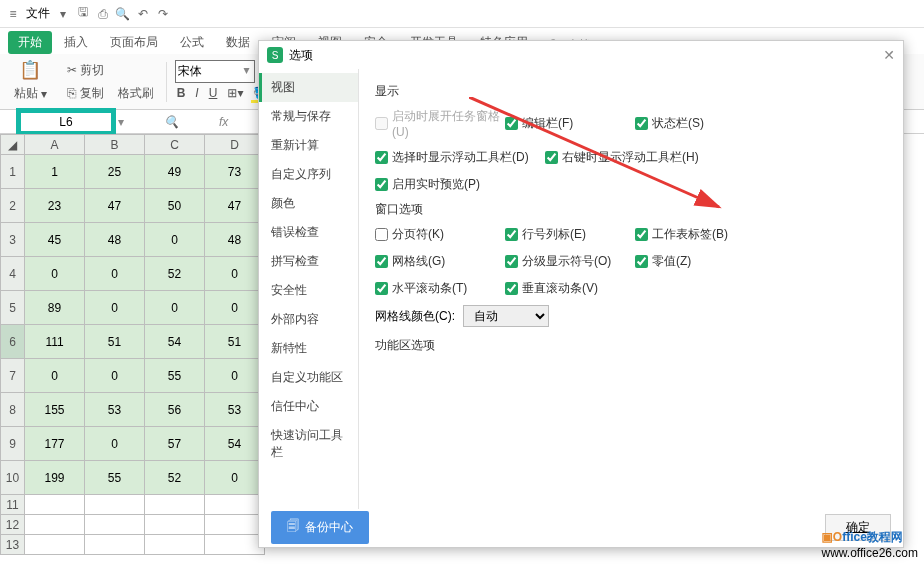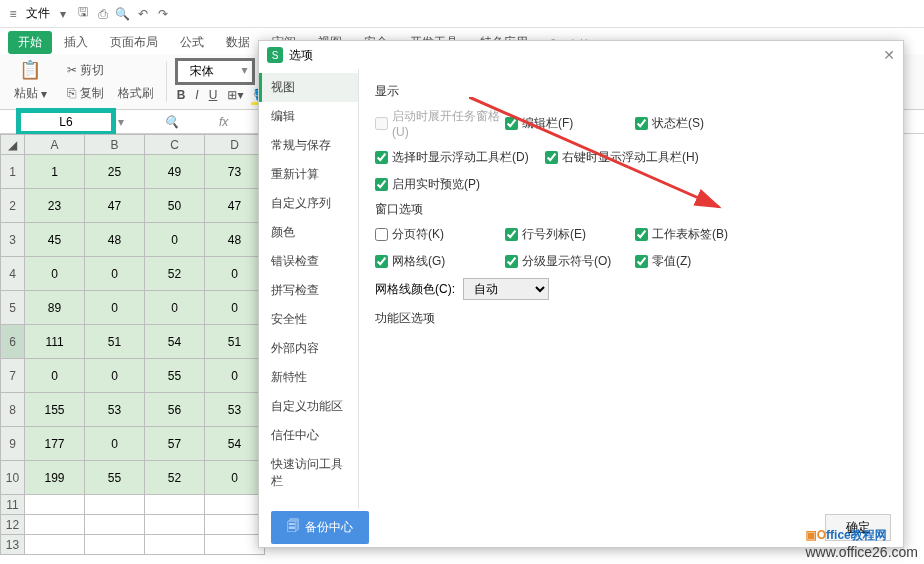--- a/index.html
+++ b/index.html
@@ -8,21 +8,21 @@
 .titlebar .ico{width:14px;height:14px;display:inline-flex;align-items:center;justify-content:center;color:#666;}
 .menubar{height:26px;display:flex;align-items:flex-end;padding:0 8px;gap:2px;background:#fff;}
 .menubar .mitem{padding:3px 10px;color:#555;cursor:pointer;}
 .menubar .mitem.active{background:#22a765;color:#fff;border-radius:3px;}
 .menubar .search{margin-left:8px;display:flex;align-items:center;color:#888;gap:4px;}
 .toolbar{height:56px;display:flex;align-items:center;padding:2px 6px;border-bottom:1px solid #d0d0d0;gap:8px;background:#fafafa;}
 .tb-group{display:flex;flex-direction:column;align-items:center;gap:2px;padding:0 4px;}
 .tb-btn{display:flex;align-items:center;gap:3px;color:#555;padding:2px 4px;}
 .tb-sep{width:1px;height:40px;background:#ddd;}
 .font-row{display:flex;align-items:center;gap:4px;}
-.font-sel{border:3px solid #737373;padding:2px 18px 2px 12px;background:#fff;min-width:80px;position:relative;}
+.font-sel{border:1px solid #737373;padding:2px 18px 2px 2px;background:#fff;min-width:80px;position:relative;}
 .font-sel::after{content:"▾";position:absolute;right:4px;color:#888;}
 .fmt-row{display:flex;gap:6px;margin-top:3px;color:#555;}
 .fmt-row span{padding:0 2px;}
 .namebox{height:24px;display:flex;align-items:center;border-bottom:1px solid #d0d0d0;background:#fff;}
 .namebox .nb{border:5px solid #14b8a6;width:100px;padding:2px 6px;margin-left:16px;text-align:center;}
 .namebox .fx{margin-left:40px;color:#888;font-style:italic;}
 .grid-area{position:relative;background:#fff;}
 table.sheet{border-collapse:collapse;}
 table.sheet th,table.sheet td{border:1px solid #bdbdbd;text-align:center;font-size:12px;}
 table.sheet th{background:#e9ede9;font-weight:normal;color:#555;}
@@ -48,21 +48,21 @@
 .chk.wide{width:170px;}
 .chk.disabled{color:#aaa;}
 .colorline{display:flex;align-items:center;gap:8px;margin:6px 0 10px;}
 .colorline select{border:1px solid #bbb;padding:2px 34px 2px 6px;}
 .dlg-foot{position:absolute;bottom:0;left:0;right:0;height:40px;display:flex;align-items:center;padding:0 12px;}
 .backup-btn{background:#4a90e2;color:#fff;padding:6px 16px;border-radius:2px;display:flex;align-items:center;gap:6px;cursor:pointer;}
 .ok-btn{margin-left:auto;border:1px solid #ccc;padding:4px 20px;background:#f5f5f5;cursor:pointer;text-decoration:underline;}
 .arrow{position:absolute;left:110px;top:28px;pointer-events:none;}
 .watermark{position:absolute;right:6px;bottom:4px;font-size:20px;font-weight:bold;color:#1e6fbf;}
 .watermark .o{color:#e88b2e;}
-.watermark .sub{display:block;font-size:14px;color:#404040;font-weight:normal;text-align:right;}
+.watermark .sub{display:block;font-size:12px;color:#000000;font-weight:normal;text-align:right;}
 </style>
 </head>
 <body>
 
 <div class="titlebar">
   <span class="ico">≡</span>
   <span>文件</span>
   <span class="ico">▾</span>
   <span class="ico">🖫</span>
   <span class="ico">⎙</span>
@@ -235,21 +235,20 @@
 
 <div class="dialog">
   <div class="dlg-title">
     <span class="badge">S</span>
     <span>选项</span>
     <span class="close">✕</span>
   </div>
   <div class="dlg-body">
     <div class="dlg-side">
       <div class="sitem active">视图</div>
-      <div class="sitem">编辑</div>
       <div class="sitem">常规与保存</div>
       <div class="sitem">重新计算</div>
       <div class="sitem">自定义序列</div>
       <div class="sitem">颜色</div>
       <div class="sitem">错误检查</div>
       <div class="sitem">拼写检查</div>
       <div class="sitem">安全性</div>
       <div class="sitem">外部内容</div>
       <div class="sitem">新特性</div>
       <div class="sitem">自定义功能区</div>
@@ -311,20 +310,30 @@
           </label>
         <label class="chk">
             <input type="checkbox" checked="" style="">
             <span>分级显示符号(O)</span>
           </label>
         <label class="chk">
             <input type="checkbox" checked="" style="">
             <span>零值(Z)</span>
           </label>
       </div>
+      <div class="chk-row">
+        <label class="chk">
+            <input type="checkbox" checked="" style="">
+            <span>水平滚动条(T)</span>
+          </label>
+        <label class="chk">
+            <input type="checkbox" checked="" style="">
+            <span>垂直滚动条(V)</span>
+          </label>
+      </div>
       <div class="colorline">
         <span>网格线颜色(C):</span>
         <select><option>自动</option></select>
       </div>
 
       <div class="sect-title">功能区选项</div>
 
       <svg class="arrow" width="300" height="130">
         <defs>
             <marker id="ah" markerWidth="10" markerHeight="10" refX="8" refY="3" orient="auto">

